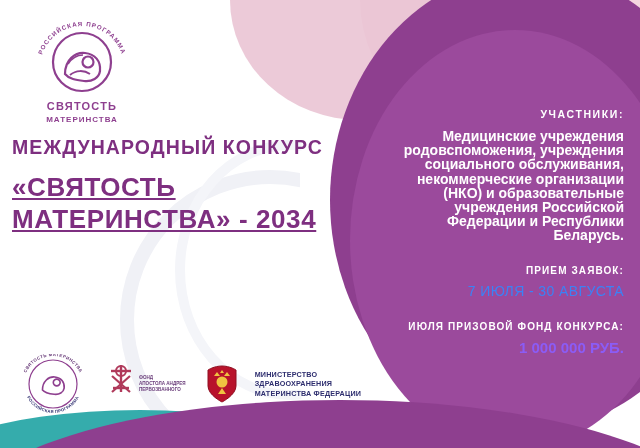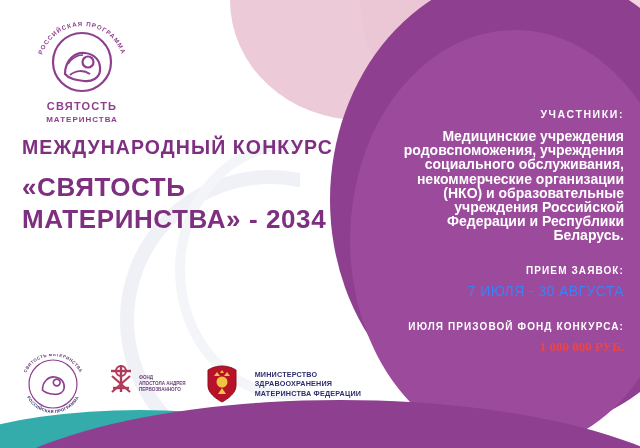--- a/index.html
+++ b/index.html
@@ -107,60 +107,60 @@
     color: #ffffff;
   }
   .rp-gap { height: 22px; }
   .rp-date {
     font-size: 14px;
     font-weight: normal;
     letter-spacing: .4px;
     color: #3b82f6;
   }
   .rp-sum {
-    font-size: 13px;
-    font-weight: bold;
-    color: #ef4444;
-    font-family: Liberation Serif, serif;
+    font-size: 15px;
+    font-weight: bold;
+    color: #8b5cf6;
   }
   .rp-heading-small {
     font-size: 10px;
     letter-spacing: 1.1px;
     font-weight: bold;
     margin-bottom: 7px;
   }
 
   
   .logo-main {
     position: absolute;
     left: 26px; top: 22px;
     width: 112px; height: 112px;
     z-index: 7;
   }
 
   
   .title-block {
     position: absolute;
-    left: 22px; top: 136px;
+    left: 12px; top: 136px;
     width: 380px;
     z-index: 7;
   }
   .title-line1 {
     font-size: 19.5px;
     font-weight: bold;
     letter-spacing: 1.1px;
     color: #7e2f80;
     margin-bottom: 12px;
   }
   .title-line2, .title-line3 {
     font-size: 26px;
     font-weight: bold;
     letter-spacing: .6px;
     color: #7e2f80;
     line-height: 32px;
+    text-decoration: underline;
   }
 
   
   .partners {
     position: absolute;
     left: 16px; bottom: 34px;
     display: flex;
     align-items: center;
     z-index: 8;
   }

